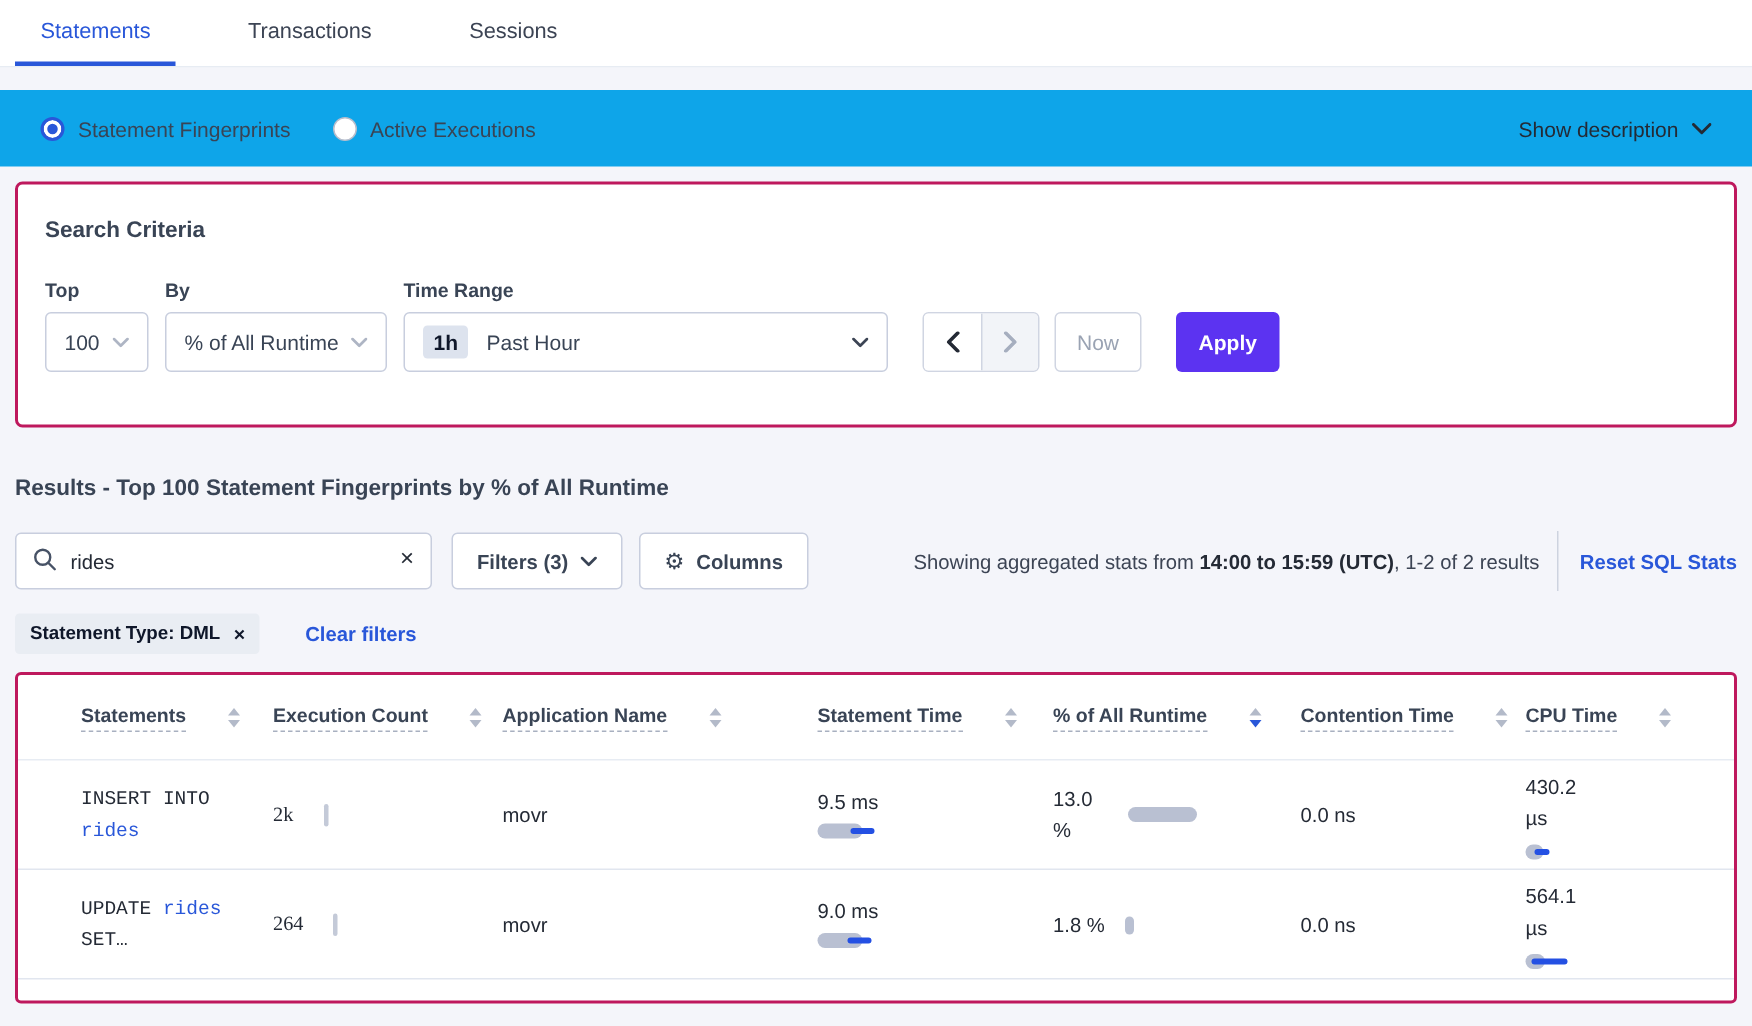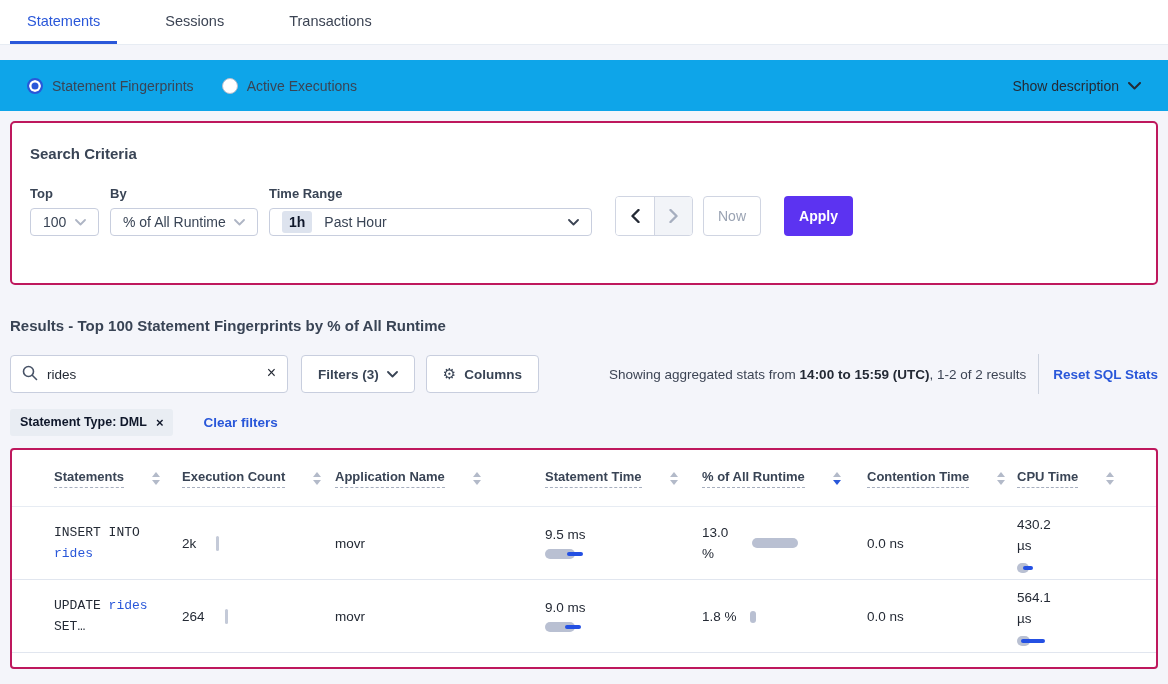--- a/index.html
+++ b/index.html
@@ -21,21 +21,21 @@
   .radio-circle.sel { border:2px solid #2957d9; background:#2957d9; box-shadow:inset 0 0 0 2.5px #fff; }
   .show-desc { margin-left:auto; display:flex; align-items:center; gap:9px; font-size:14px; color:#242a35; cursor:pointer; }
 
   
   .card { background:#fff; border:2px solid #be185d; border-radius:5px; margin:0 10px; }
   .sc-card { padding:22px 18px 30px 18px; height:164px; }
   .sc-title { font-size:15px; font-weight:700; color:#394455; margin-bottom:24px; }
   .sc-row { display:flex; align-items:flex-end; }
   .fgroup { margin-right:11px; }
   .flabel { font-size:13px; font-weight:700; color:#394455; margin-bottom:7px; }
-  .selectbox { height:28px; border:1px solid #c8cede; border-radius:4px; background:#fff; display:flex; align-items:center; padding:0 12px; font-size:14px; color:#394455; cursor:pointer; }
+  .selectbox { height:40px; border:1px solid #c8cede; border-radius:4px; background:#fff; display:flex; align-items:center; padding:0 12px; font-size:14px; color:#394455; cursor:pointer; }
   .selectbox .chev { margin-left:auto; }
   .w-top { width:69px; }
   .w-by { width:148px; }
   .w-time { width:323px; }
   .badge-1h { background:#dde3ee; border-radius:3px; padding:3px 7px; font-size:14px; font-weight:700; color:#0f172a; margin-right:12px; }
   .arrow-group { display:flex; margin-left:12px; border:1px solid #d0d5e2; border-radius:4px; overflow:hidden; height:40px; }
   .arrow-btn { width:38px; display:flex; align-items:center; justify-content:center; background:#fff; cursor:pointer; }
   .arrow-btn.disabled { background:#f2f4f8; border-left:1px solid #d0d5e2; cursor:default; }
   .btn-now { margin-left:10px; width:58px; height:40px; border:1px solid #d0d5e2; border-radius:4px; background:#fff; font-size:14px; color:#9aa3b3; display:flex; align-items:center; justify-content:center; cursor:pointer; }
   .btn-apply { margin-left:23px; width:69px; height:40px; border:none; border-radius:4px; background:#5c33f1; color:#fff; font-size:14px; font-weight:700; display:flex; align-items:center; justify-content:center; cursor:pointer; }
@@ -67,40 +67,40 @@
   .th { display:flex; align-items:center; }
   .th-label { font-size:13px; font-weight:700; color:#394455; border-bottom:1px dashed #a8b0c0; padding-bottom:3px; cursor:pointer; }
   .sort { display:flex; flex-direction:column; gap:3px; margin-left:28px; cursor:pointer; }
   .tri-up { width:0; height:0; border-left:4px solid transparent; border-right:4px solid transparent; border-bottom:5px solid #b3bac9; }
   .tri-down { width:0; height:0; border-left:4px solid transparent; border-right:4px solid transparent; border-top:5px solid #b3bac9; }
   .sort.desc .tri-down { border-top-color:#2957d9; }
   .c1{width:128px}.c2{width:153px}.c3{width:210px}.c4{width:157px}.c5{width:165px}.c6{width:150px}.c7{flex:1}
   .trow { display:flex; align-items:center; height:73px; padding-left:42px; border-bottom:1px solid #e1e6ef; font-size:13.5px; color:#242a35; }
   .stmt { font-family:"Liberation Mono","DejaVu Sans Mono",monospace; font-size:13px; line-height:21px; width:120px; color:#242a35; }
   .stmt .sql-link { color:#2957d9; cursor:pointer; }
-  .count-cell { display:flex; align-items:center; }
+  .count-cell { display:flex; align-items:center;font-family:Liberation Serif, serif; }
   .vbar { width:3px; height:15px; background:#c4cad8; border-radius:2px; margin-left:20px; }
   .metric-col { display:flex; flex-direction:column; gap:7px; }
   .hbar { position:relative; height:10px; }
   .hbar-grey { height:10px; background:#b9c0d2; border-radius:5px; }
   .hbar-grey.tall { height:12px; border-radius:4px; }
   .hbar-blue { position:absolute; top:3px; height:4px; background:#2450e3; border-radius:2px; }
   .pct-cell { display:flex; align-items:center; }
   .pct-text { width:40px; line-height:21px; }
   .cpu-text { width:48px; line-height:21px; }
 
   .chev-svg { display:block; }
 </style>
 </head>
 <body>
 
 <div class="tabbar">
   <div class="tab active">Statements</div>
+  <div class="tab">Transactions</div>
   <div class="tab">Sessions</div>
-  <div class="tab">Transactions</div>
 </div>
 
 <div class="gap15"></div>
 
 <div class="radio-band">
   <div class="radio-opt">
     <span class="radio-circle sel"></span>
     <span>Statement Fingerprints</span>
   </div>
   <div class="radio-opt">

